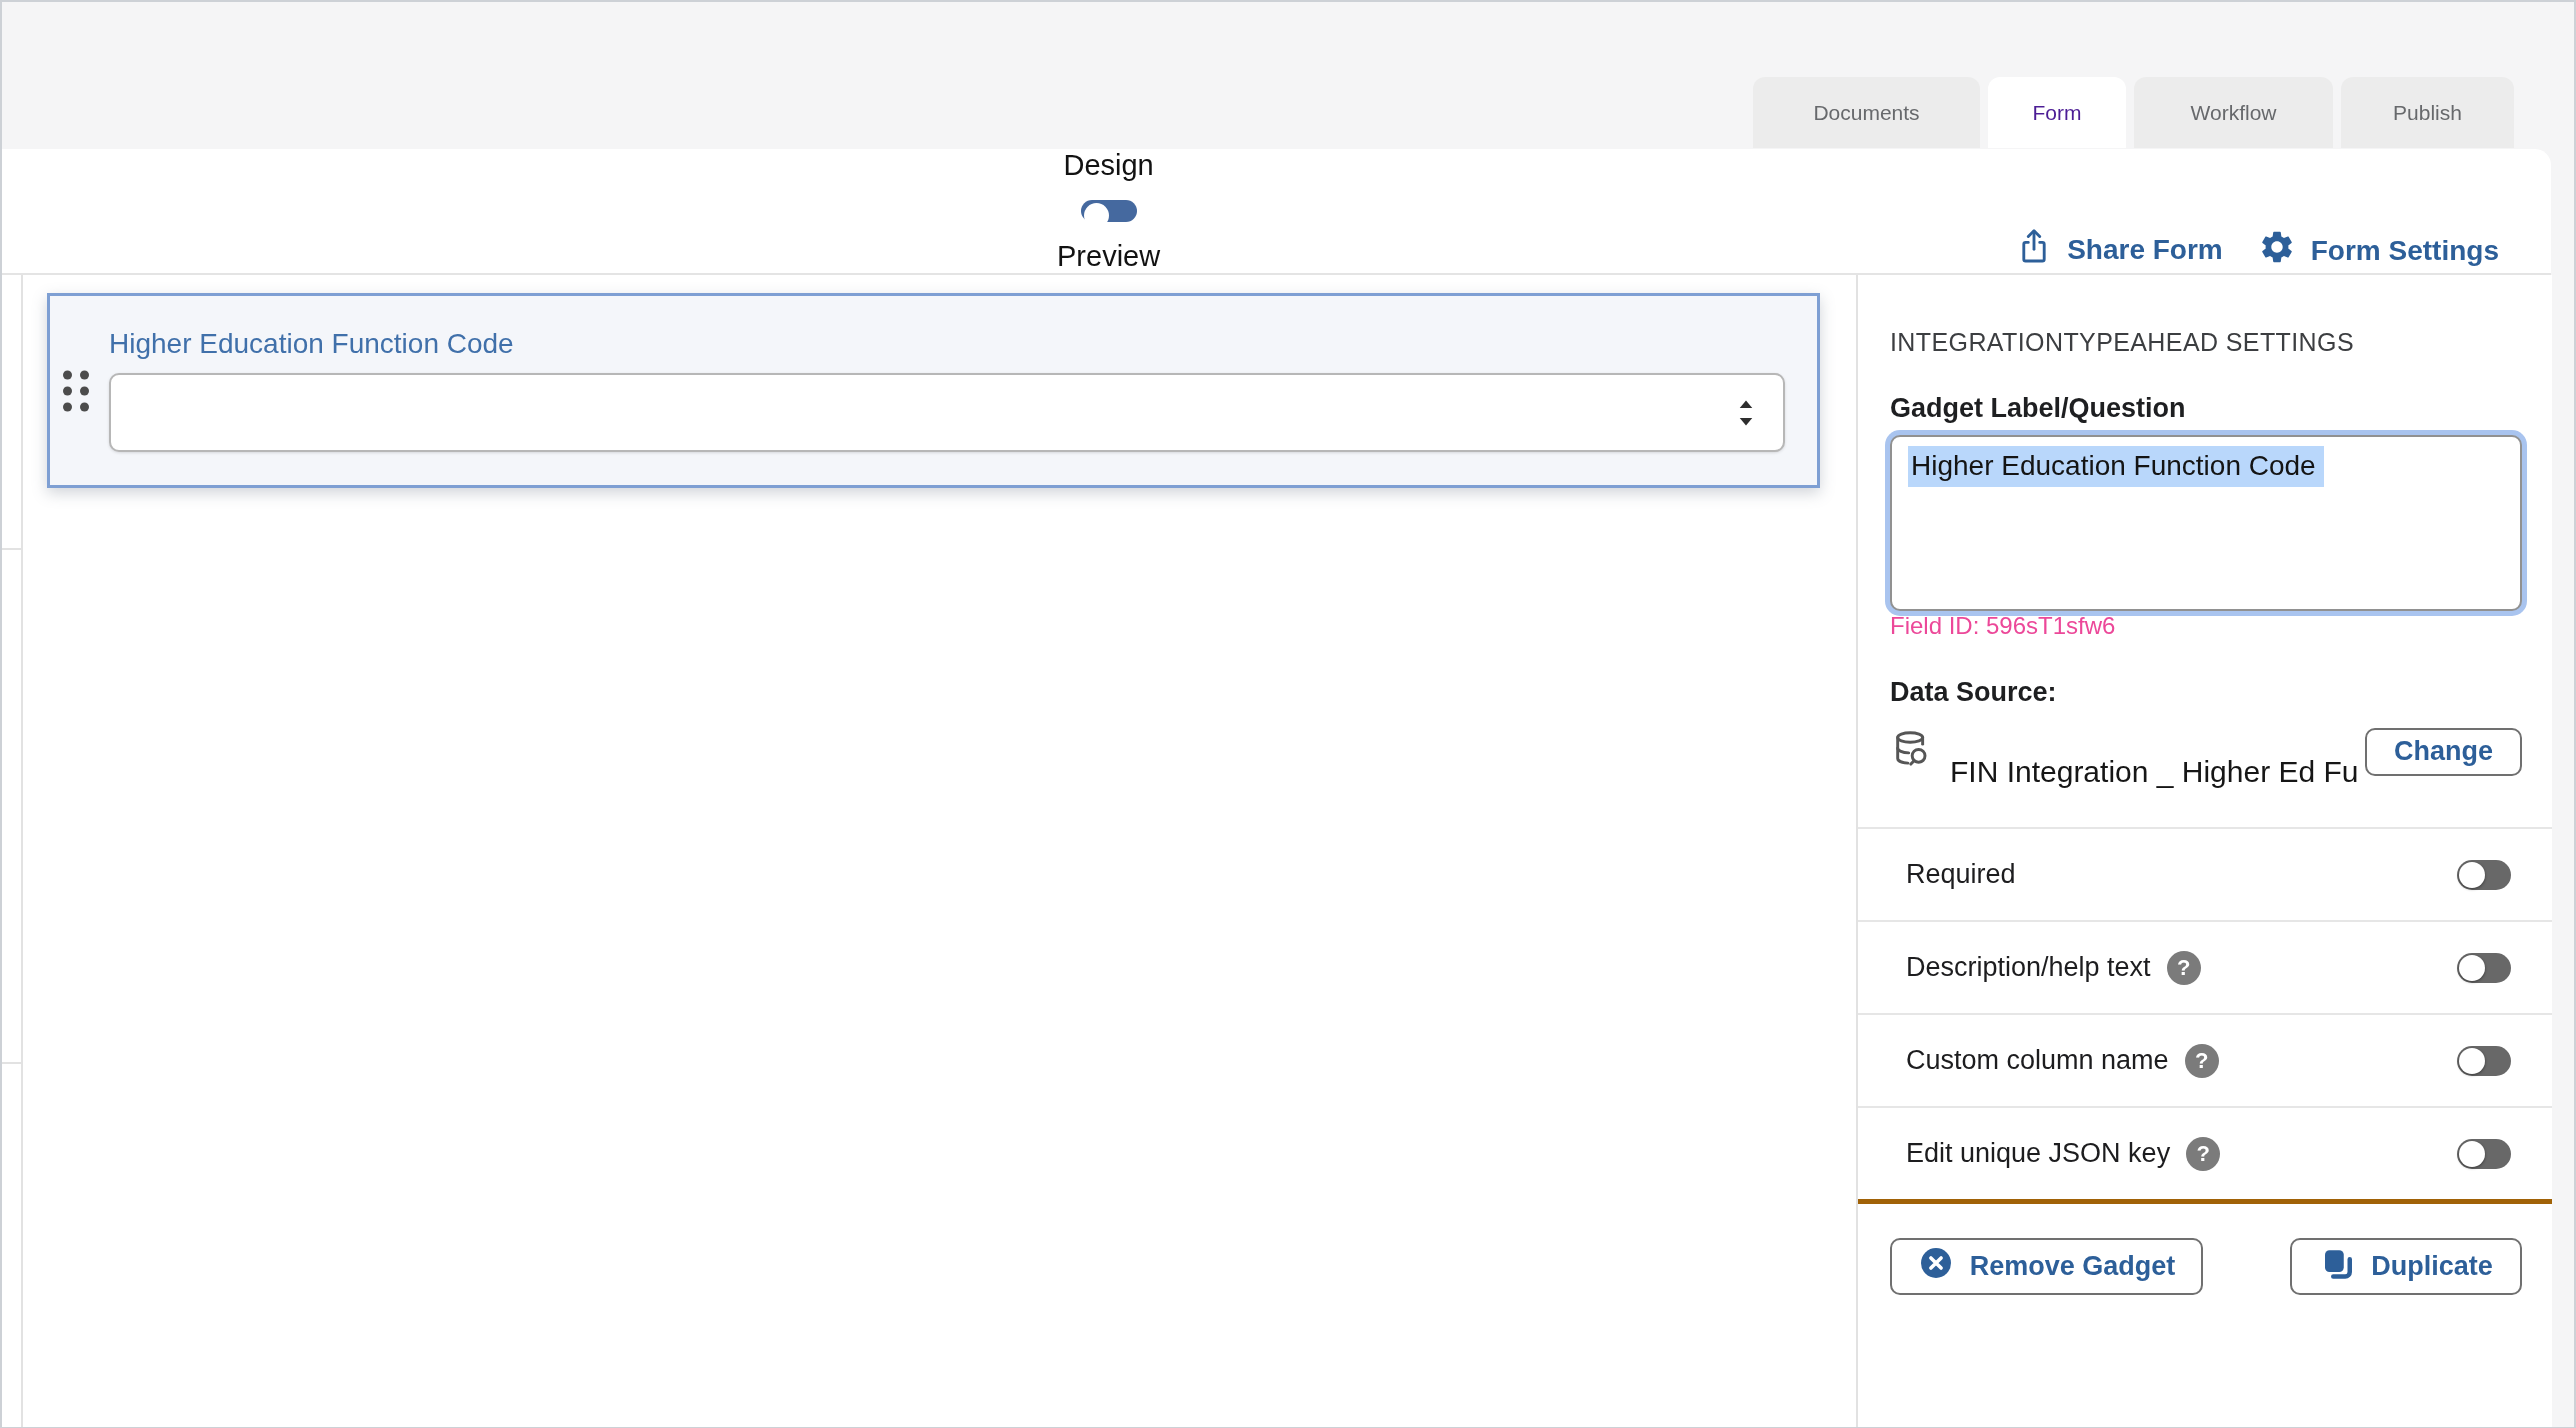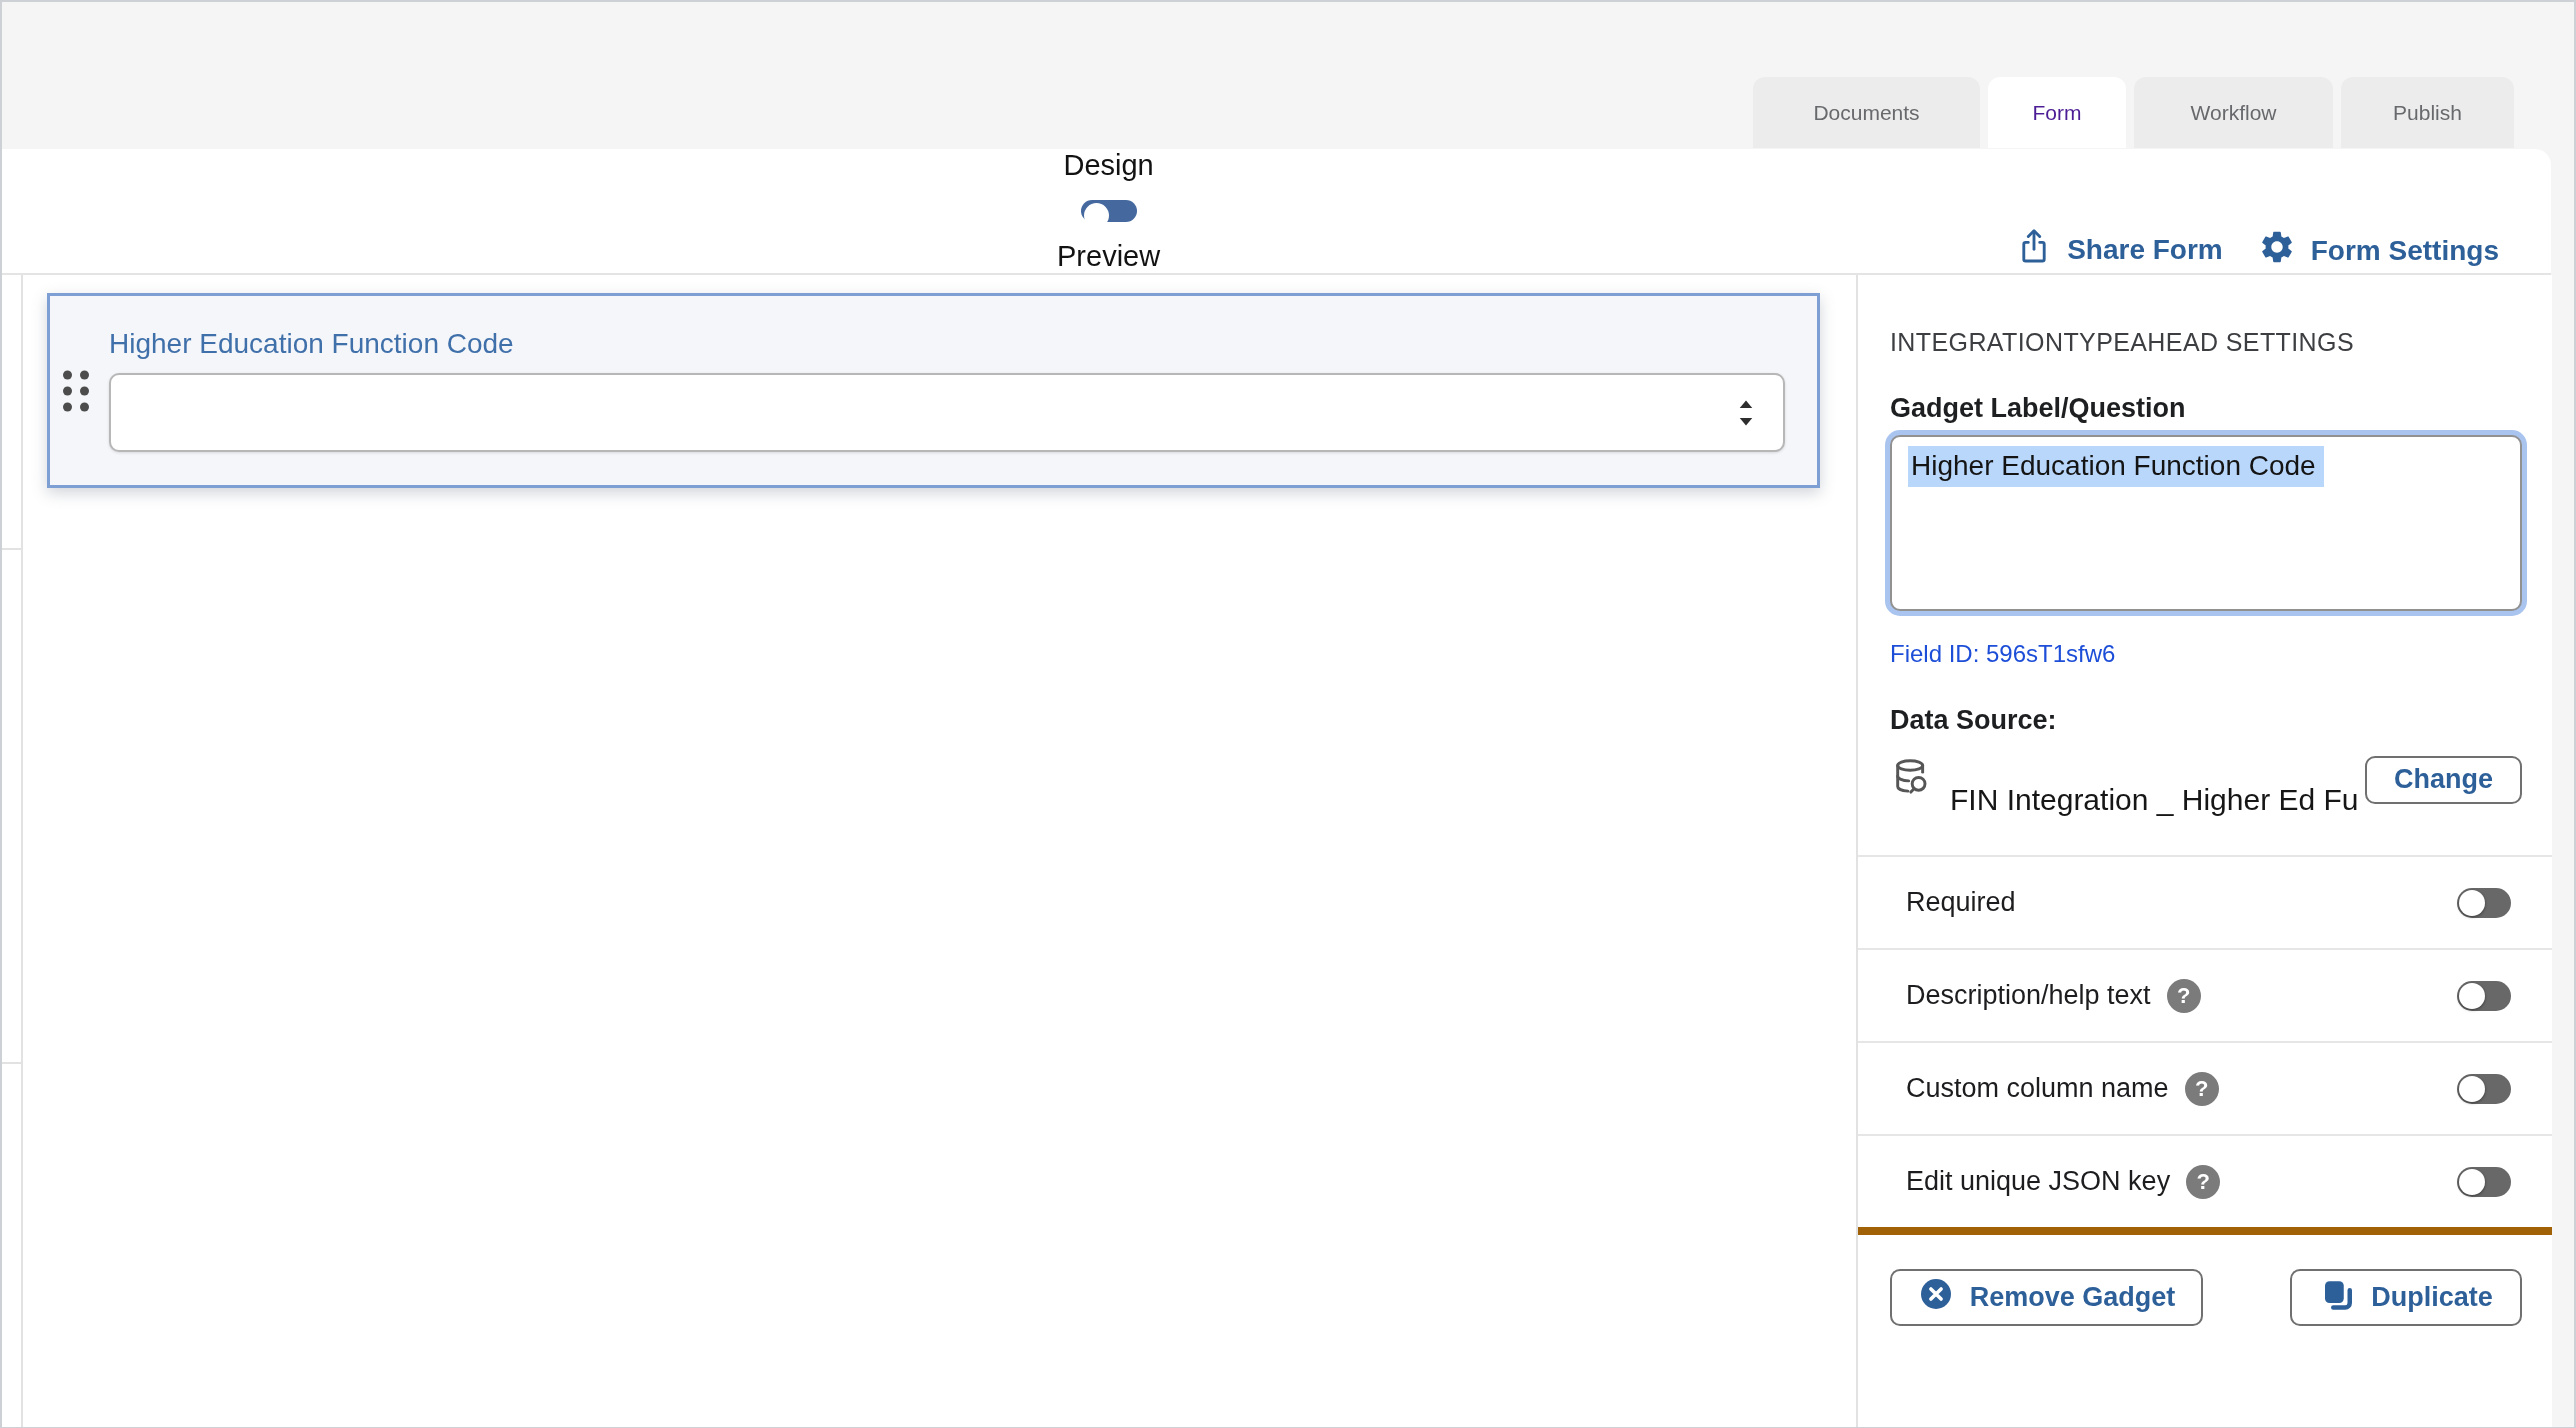--- a/index.html
+++ b/index.html
@@ -44,37 +44,37 @@
   .g-select svg { position:absolute; right:22px; top:50%; transform:translateY(-50%); }
 
   
   .sidebar { position:absolute; left:1856px; top:0; width:696px; bottom:0; border-left:2px solid #e2e2e2; background:#fff; }
   .sb-top { padding:0 30px 0 32px; }
   .sb-title { margin-top:52px; font-size:25px; line-height:30px; color:#3c3e41; letter-spacing:0.4px; }
   .sb-q-label { margin-top:34px; font-size:27px; line-height:34px; font-weight:700; color:#1e1f21; }
   .sb-textarea { margin-top:10px; height:176px; background:#fff; border:2px solid #919191; border-radius:10px;
                  box-shadow:0 0 0 5px #a9c4ef; padding:13px 16px; font-size:28px; color:#141414; cursor:text; }
   .sb-textarea .sel { background:#b9d7fb; padding:4px 8px 6px 3px; }
-  .sb-fieldid { margin-top:28px; font-size:24px; line-height:30px; color:#1d4ed8; }
+  .sb-fieldid { margin-top:0; font-size:24px; line-height:30px; color:#ec4899; }
   .sb-ds-label { margin-top:34px; font-size:27px; line-height:34px; font-weight:700; color:#1e1f21; }
   .sb-ds-row { margin-top:12px; height:61px; display:flex; align-items:center; }
   .ds-name { margin-left:16px; font-size:30px; color:#161616; flex:1; white-space:nowrap; overflow:hidden;margin-top:40px; }
   .change-btn { width:157px; height:48px; flex:0 0 auto; border:2px solid #707070; border-radius:10px; background:#fff;
                 color:#2d5f99; font-size:27px; font-weight:700; display:flex; align-items:center; justify-content:center; cursor:pointer; }
 
   .t-rows { margin-top:45px; }
   .t-row { height:93px; border-top:2px solid #e6e6e6; display:flex; align-items:center; padding:0 41px 0 48px; }
   .t-label { font-size:27px; color:#1d1d1f; }
   .help { width:34px; height:34px; border-radius:50%; background:#7b7b7b; color:#fff; font-size:22px; font-weight:700;
           display:flex; align-items:center; justify-content:center; margin-left:16px; cursor:pointer; }
   .switch { margin-left:auto; width:54px; height:30px; border-radius:16px; background:#686868; position:relative; cursor:pointer; }
   .switch .knob { position:absolute; left:2px; top:2px; width:26px; height:26px; border-radius:50%; background:#fff;
                   box-shadow:0 1px 3px rgba(0,0,0,.45); }
 
-  .sb-footer { border-top:8px solid #a16207; padding:34px 30px 0 32px; display:flex; justify-content:space-between; }
+  .sb-footer { border-top:5px solid #a16207; padding:34px 30px 0 32px; display:flex; justify-content:space-between; }
   .sb-btn { height:57px; border:2px solid #707070; border-radius:10px; background:#fff; color:#2d5f99;
             font-size:27px; font-weight:700; display:flex; align-items:center; justify-content:center; gap:16px; cursor:pointer; }
   .btn-remove { width:313px; } .btn-duplicate { width:232px; }
 </style>
 </head>
 <body>
 
 <div class="page-frame"></div>
 
 <div class="tabs">

